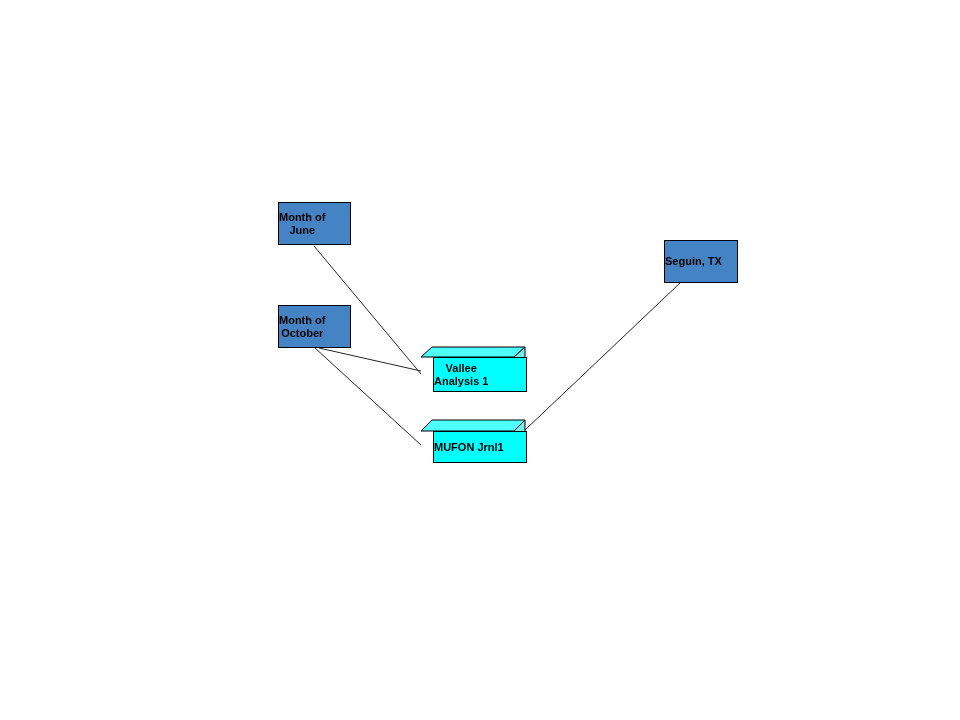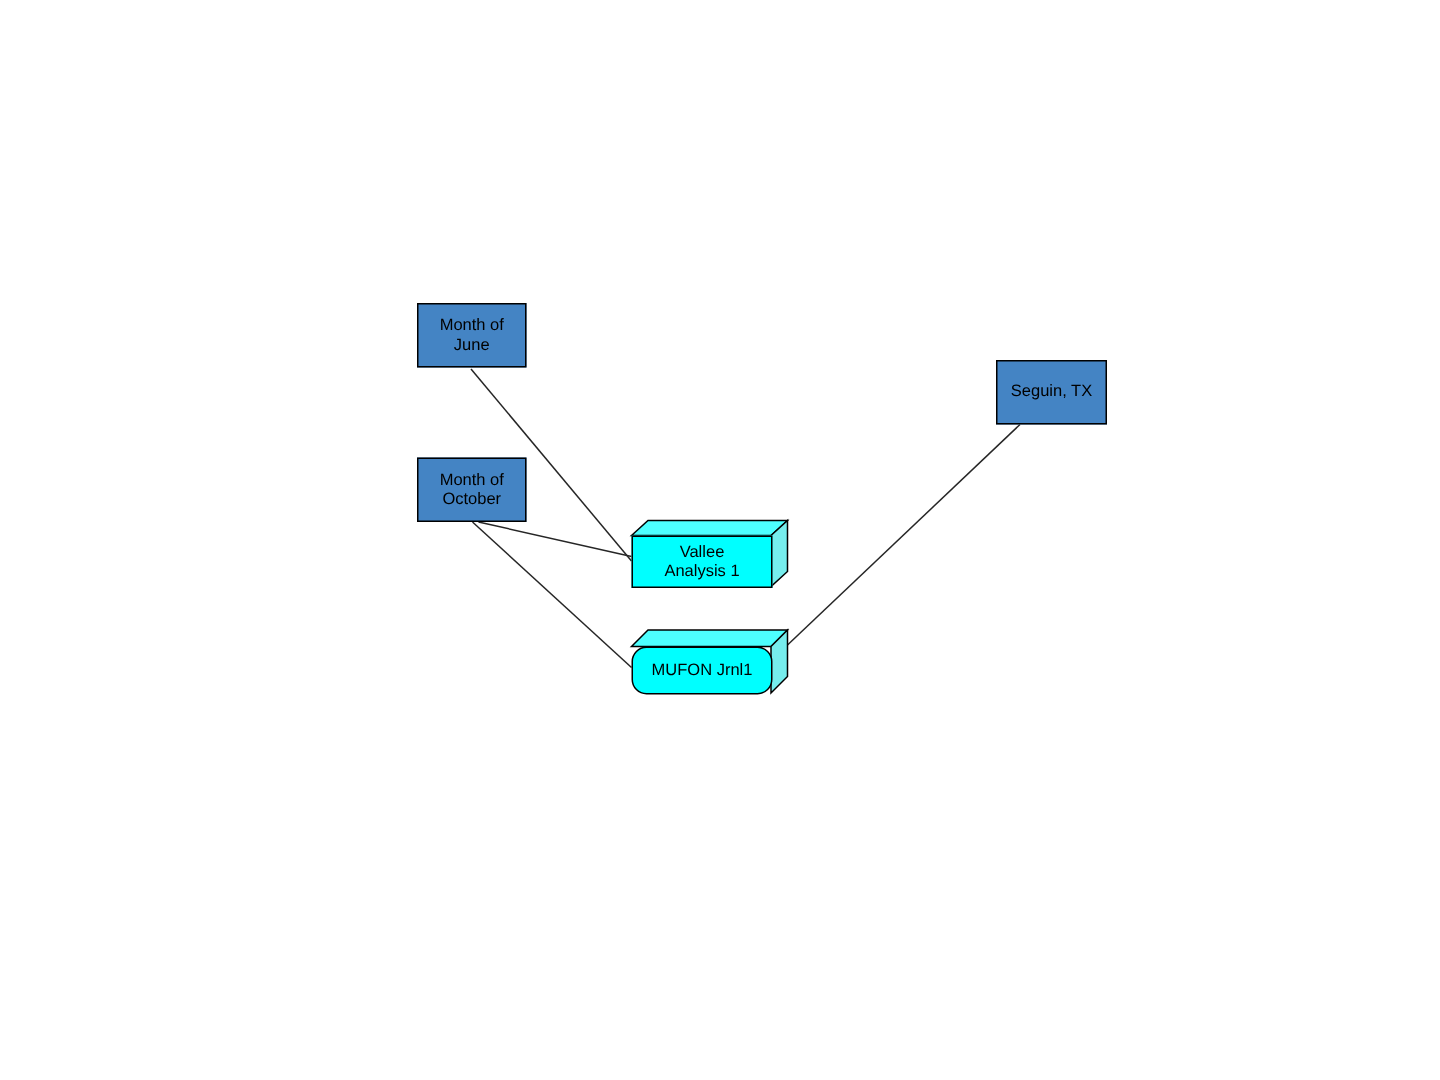--- a/index.html
+++ b/index.html
@@ -36,36 +36,36 @@
     stroke:var(--outline);
     stroke-width:1;
     stroke-linejoin:miter;
   }
   .node{
     position:absolute;
     box-sizing:border-box;
     border:1px solid var(--outline);
     display:flex;
     align-items:center;
-    justify-content:center;
     text-align:center;
     font-size:11px;
     line-height:13px;
     color:#000;
     white-space:pre-line;
     cursor:default;
+    font-weight:bold;
   }
   .node-rect{ background:var(--node_blue); }
-  .node-3d-front{ background:var(--node_cyan); }
+  .node-3d-front{ background:var(--node_cyan);margin-left:12px; }
 
   .node-june    { left:278px; top:202px; width:73px; height:43px; }
   .node-october { left:278px; top:305px; width:73px; height:43px; }
   .node-seguin  { left:664px; top:240px; width:74px; height:43px; }
   .node-vallee  { left:421px; top:357px; width:94px; height:35px; }
-  .node-mufon   { left:421px; top:431px; width:94px; height:32px;border-radius:10px; }
+  .node-mufon   { left:421px; top:431px; width:94px; height:32px; }
 </style>
 </head>
 <body>
 
 <div class="canvas">
 
   <svg class="connector-layer" width="960" height="720" viewBox="0 0 960 720" fill="none">
 
     <line x1="314" y1="246" x2="421" y2="374"></line>
     <line x1="319" y1="348" x2="421" y2="371"></line>

